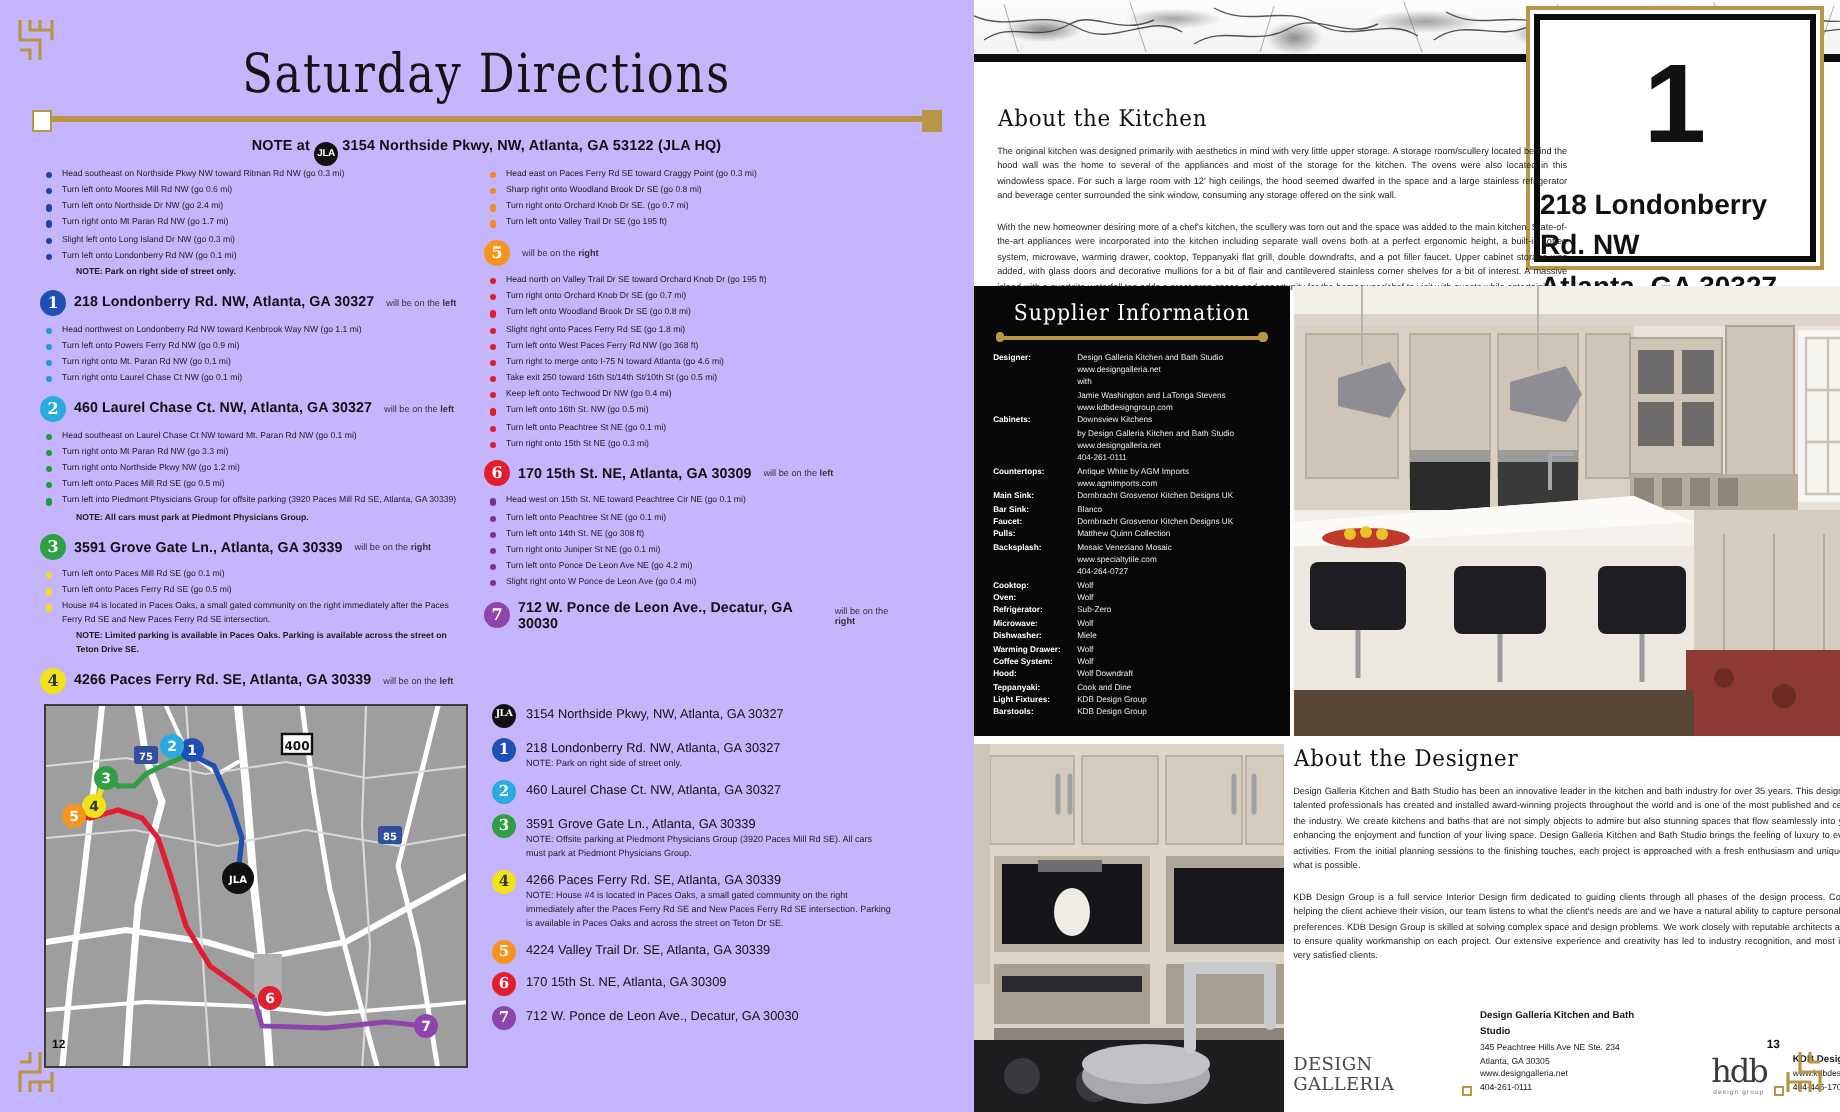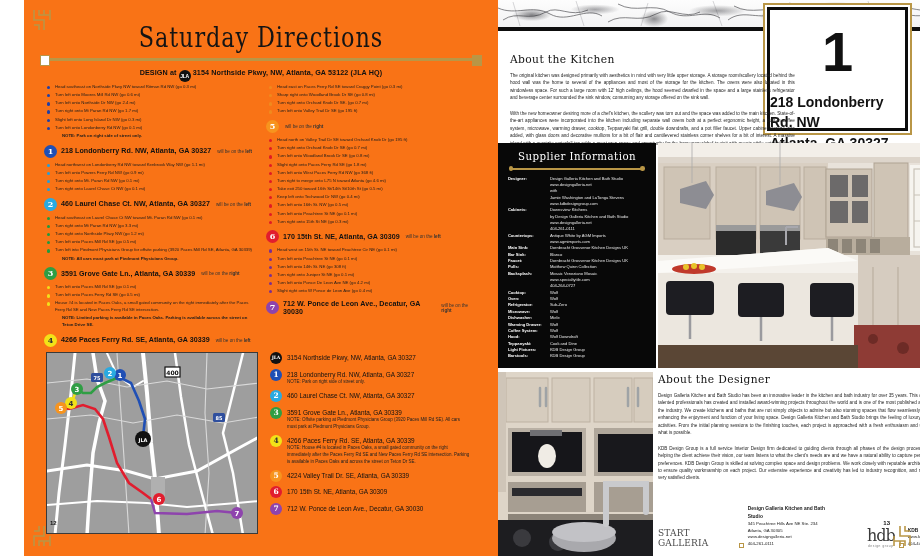--- a/index.html
+++ b/index.html
@@ -8,22 +8,21 @@
     font-family: "Liberation Sans", sans-serif;
     background: #ffffff;
     position: relative;
     overflow: hidden;
   }
   .spread { position: absolute; inset: 0; display: flex; }
 
   
   .page-left {
     width: 522px; height: 556px; position: relative;
-    background: #f97316;
-    margin-left: 24px;
+    background: #c4b5fd;
   }
   .title-script {
     position: absolute; left: 0; right: 0; top: 22px;
     text-align: center;
     font-family: "DejaVu Serif", serif;
     font-size: 27px;
     letter-spacing: 1px;
     color: #141414;
     font-weight: 400;
     font-stretch: condensed;
@@ -175,21 +174,21 @@
 <body>
 
 <div class="spread">
 
   <div class="page-left">
 
     <div class="title-script">Saturday Directions</div>
     <div class="gold-rule"></div>
 
     <div class="start-line">
-      <span>DESIGN at</span>
+      <span>NOTE at</span>
       <span class="badge-jla">JLA</span>
       <span>3154 Northside Pkwy, NW, Atlanta, GA 53122 (JLA HQ)</span>
     </div>
 
     <div class="cols">
       <div class="col" id="col-left">
           <ul class="steps">
             <li class="step"><span class="dot" style="background: rgb(30, 63, 168);"></span>Head southeast on Northside Pkwy NW toward Ritman Rd NW (go 0.3 mi)</li>
             <li class="step"><span class="dot" style="background: rgb(30, 63, 168);"></span>Turn left onto Moores Mill Rd NW (go 0.6 mi)</li>
             <li class="step"><span class="dot" style="background: rgb(30, 63, 168);"></span>Turn left onto Northside Dr NW (go 2.4 mi)</li>
@@ -696,21 +695,21 @@
 
     <div class="designer">
       <div class="deco-h">About the Designer</div>
       <p class="body-p" style="margin-top:6px">Design Galleria Kitchen and Bath Studio has been an innovative leader in the kitchen and bath industry for over 35 years. This design firm of 20 talented professionals has created and installed award-winning projects throughout the world and is one of the most published and celebrated in the industry. We create kitchens and baths that are not simply objects to admire but also stunning spaces that flow seamlessly into your home, enhancing the enjoyment and function of your living space. Design Galleria Kitchen and Bath Studio brings the feeling of luxury to everyday life activities. From the initial planning sessions to the finishing touches, each project is approached with a fresh enthusiasm and unique vision for what is possible.</p>
       <p class="body-p" style="margin-top:8px">KDB Design Group is a full service Interior Design firm dedicated to guiding clients through all phases of the design process. Committed to helping the client achieve their vision, our team listens to what the client's needs are and we have a natural ability to capture personal styles and preferences. KDB Design Group is skilled at solving complex space and design problems. We work closely with reputable architects and builders to ensure quality workmanship on each project. Our extensive experience and creativity has led to industry recognition, and most importantly, very satisfied clients.</p>
     </div>
 
     <div class="cred">
       <div style="display:flex;align-items:flex-end;gap:4px">
         <div class="logo-dg">
-          <span>START GALLERIA</span>
+          <span>DESIGN GALLERIA</span>
         </div>
         <div class="tick"></div>
         <div class="cred-blk">
           <b>Design Galleria Kitchen and Bath Studio</b>
           <div>345 Peachtree Hills Ave NE Ste. 234</div>
           <div>Atlanta, GA 30305</div>
           <div>www.designgalleria.net</div>
           <div>404-261-0111</div>
         </div>
       </div>

